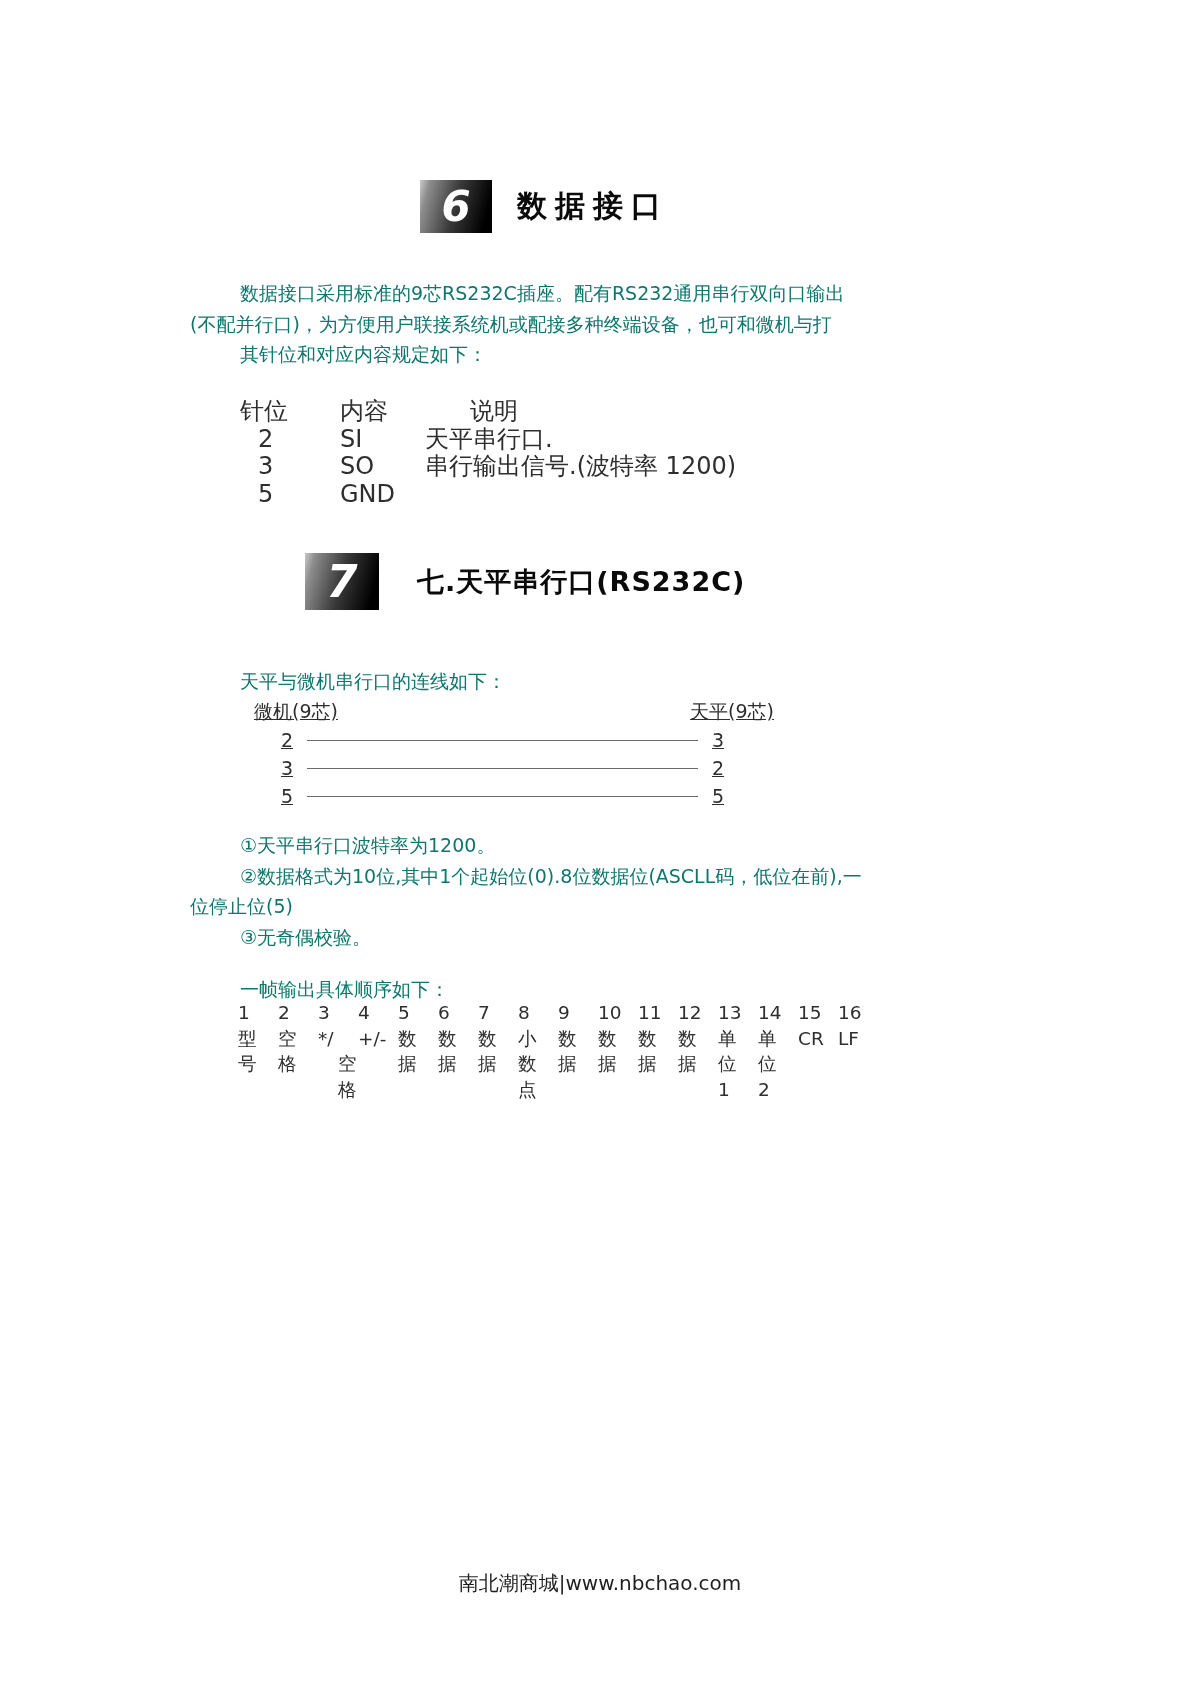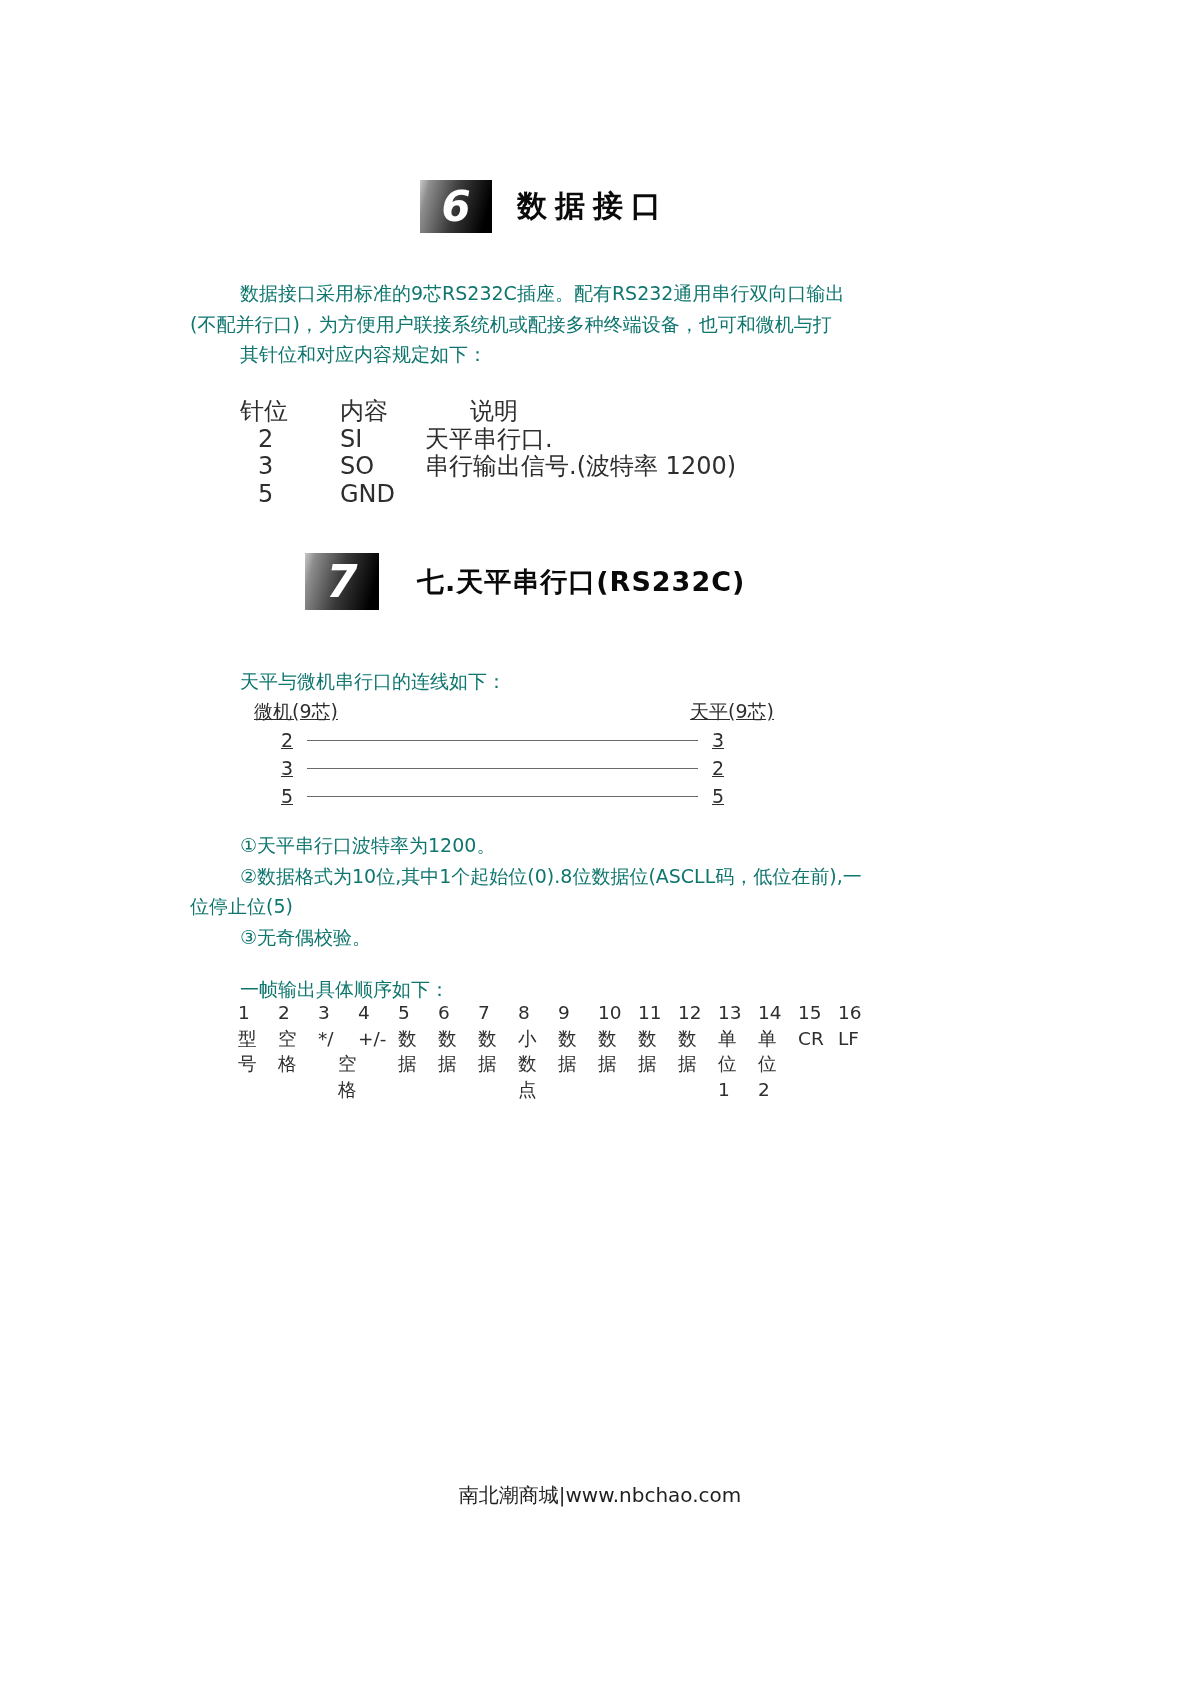--- a/index.html
+++ b/index.html
@@ -49,21 +49,21 @@
 
   .notes { position:absolute; left:190px; top:830px; width:720px; }
   .frame-intro { position:absolute; left:240px; top:974px; }
 
   
   .frame-table { position:absolute; left:238px; top:1000px; display:flex; font-size:18.5px; }
   .fcol { width:40px; }
   .fcell { height:25.5px; line-height:25.5px; white-space:nowrap; }
   .fcell.shift { padding-left:20px; }
 
-  .footer { position:absolute; left:0; top:1482px; width:1200px; text-align:center; font-size:20px; color:#1f1f1f; }
+  .footer { position:absolute; left:0; top:1570px; width:1200px; text-align:center; font-size:20px; color:#1f1f1f; }
 </style>
 </head>
 <body>
 
 <div class="page">
 
   <div class="sec-header h6">
     <div class="badge">6</div>
     <div class="sec-title">数据接口</div>
   </div>

